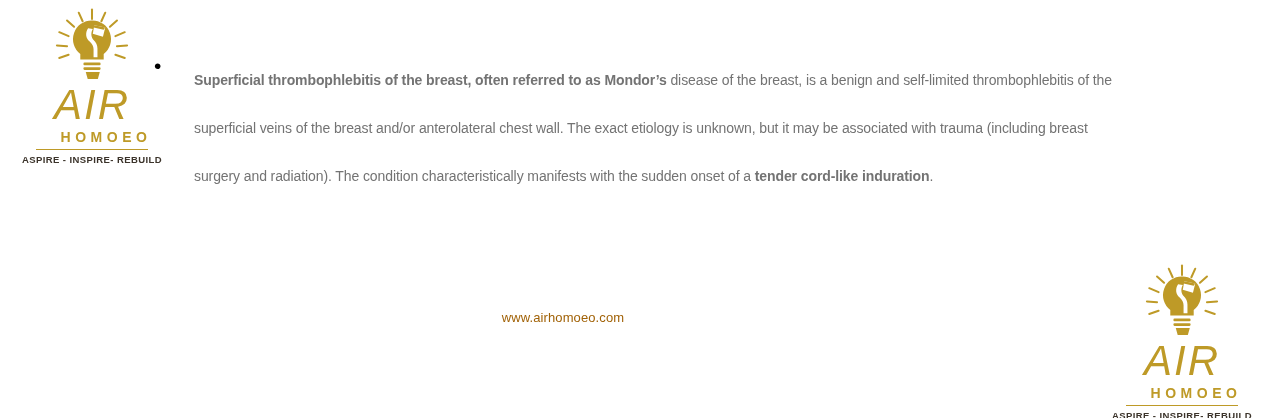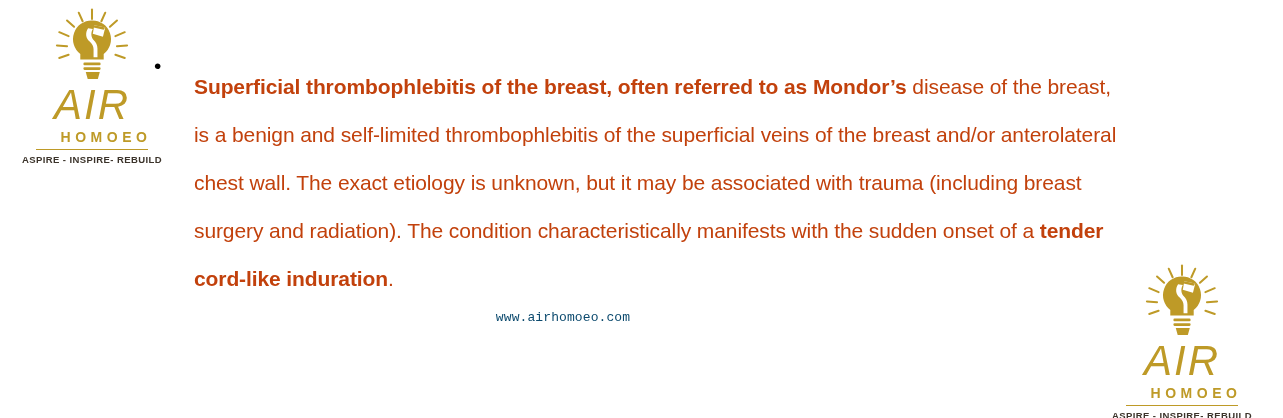--- a/index.html
+++ b/index.html
@@ -105,41 +105,41 @@
     color: #000000;
     font-size: 21px;
     line-height: 48px;
     text-align: left;
     padding-left: 4px;
     box-sizing: border-box;
   }
 
   .bullet-text {
     flex: 1 1 auto;
-    color: #c2410c;
-    font-size: 21px;
+    color: #737373;
+    font-size: 14px;
     line-height: 48px;
     text-align: left;
     font-family: "Liberation Sans", sans-serif;
     letter-spacing: -0.1px;
   }
   .bullet-text b {
     font-weight: bold;
   }
 
   
   .watermark {
     position: absolute;
     left: 0;
     top: 310px;
     width: 1126px;
     text-align: center;
-    color: #0c4a6e;
+    color: #a16207;
     font-size: 13px;
-    font-family: Liberation Mono, monospace;
+    font-family: Liberation Sans, sans-serif;
     letter-spacing: 0.1px;
   }
 </style>
 </head>
 <body>
 
 <div class="slide">
 
   <div class="logo logo-top-left">
     <span class="logo-bulb">

